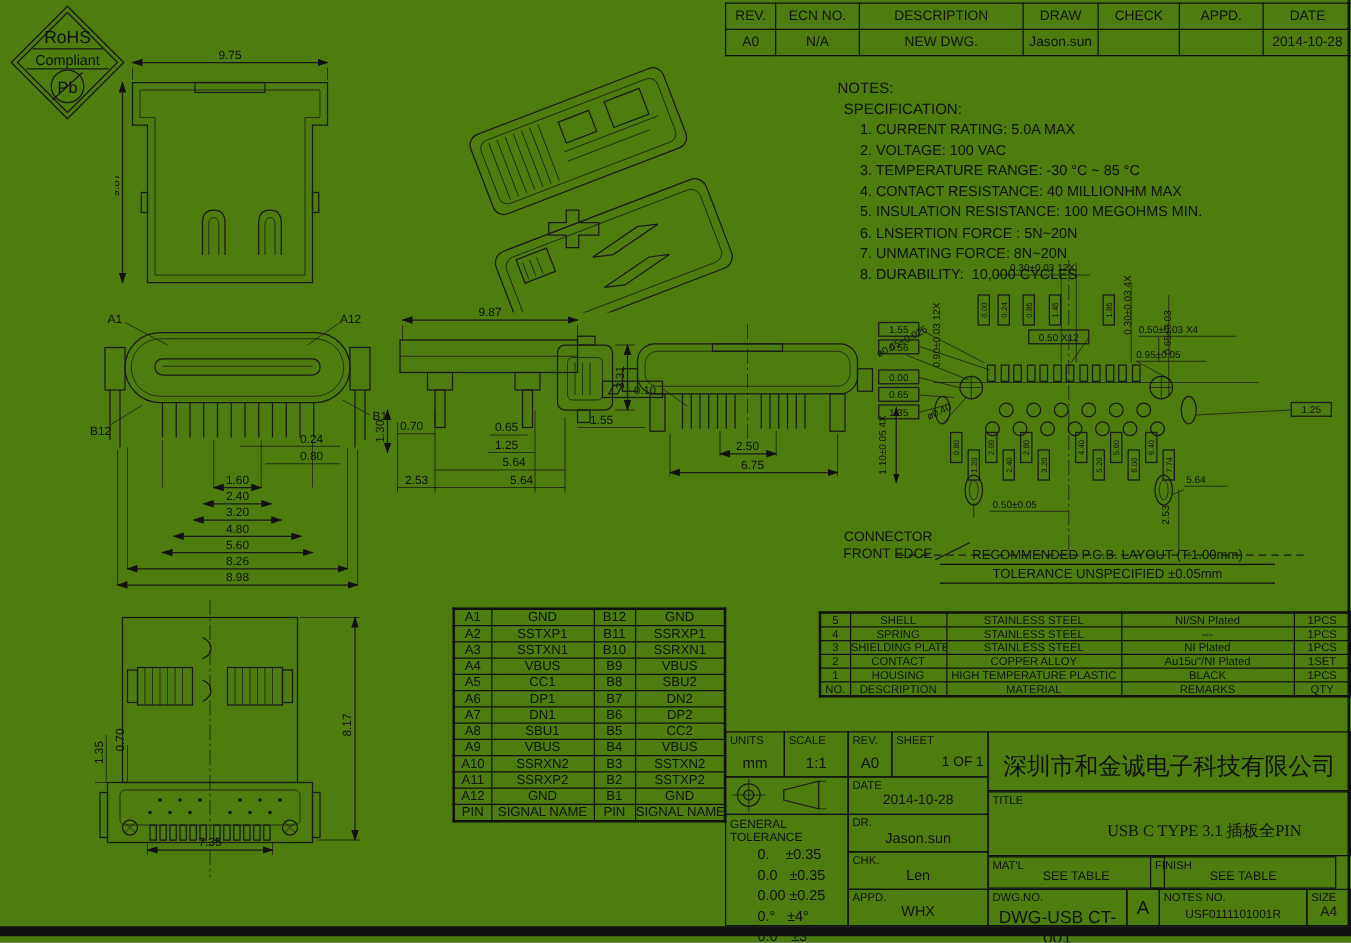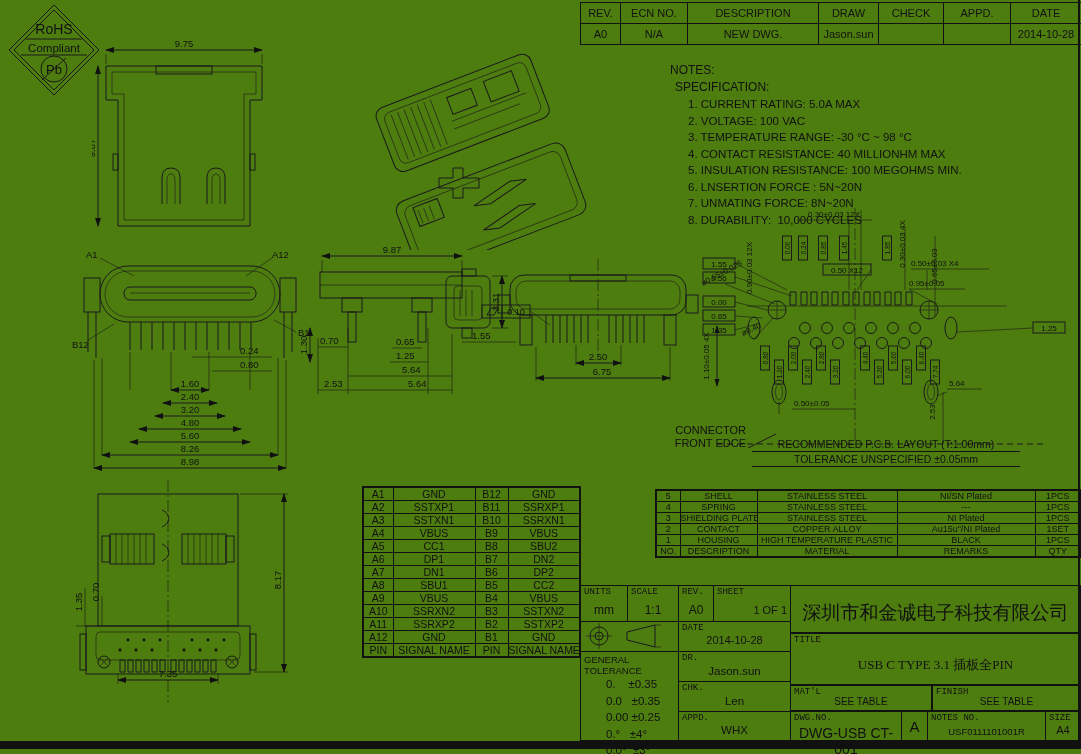--- a/index.html
+++ b/index.html
@@ -10,21 +10,21 @@
   td{border:1px solid #111;text-align:center;overflow:hidden;white-space:nowrap;padding:0;}
   svg text{fill:#111;font-family:"Liberation Sans",sans-serif;}
   .ln{stroke:#1a1a1a;fill:none;stroke-width:1;}
   .thin{stroke-width:.6;}
   .dash{stroke-dasharray:6 4;}
   .cl{stroke-dasharray:12 3 2 3;stroke-width:.6;}
   .dt{font-size:9.5px;}
   .pt{font-size:8px;}
   .pdim text{font-size:6.3px;text-anchor:middle;}
   .cell{position:absolute;border:1px solid #111;box-sizing:border-box;}
-  .lbl{position:absolute;top:1px;left:3px;font-size:9px;font-family:Liberation Mono, monospace;}
+  .lbl{position:absolute;top:1px;left:3px;font-size:9px;}
   .val{position:absolute;width:100%;text-align:center;}
   .note-line{padding-left:18px;line-height:16.5px;font-size:11.5px;white-space:pre;}
 </style>
 </head>
 <body>
 
 <div id="sheet">
 
   <div class="abs" style="left:0;top:741px;width:1081px;height:8px;background:#111;"></div>
   <div class="abs" style="left:1078px;top:0;width:2px;height:741px;background:#111;"></div>
@@ -74,21 +74,21 @@
     <text x="48" y="50" text-anchor="middle" font-size="11.5">Compliant</text>
     <text x="48" y="72" text-anchor="middle" font-size="13">Pb</text>
   </svg>
 
   <div class="abs" style="left:670px;top:62px;width:410px;">
     <div style="font-size:12px;line-height:17px;">NOTES:</div>
     <div style="font-size:12px;line-height:17px;padding-left:5px;">SPECIFICATION:</div>
     <div>
         <div class="note-line">1. CURRENT RATING: 5.0A MAX</div>
         <div class="note-line">2. VOLTAGE: 100 VAC</div>
-        <div class="note-line">3. TEMPERATURE RANGE: -30 °C ~ 98 °C</div>
+        <div class="note-line">3. TEMPERATURE RANGE: -30 °C ~ 85 °C</div>
         <div class="note-line">4. CONTACT RESISTANCE: 40 MILLIONHM MAX</div>
         <div class="note-line">5. INSULATION RESISTANCE: 100 MEGOHMS MIN.</div>
         <div class="note-line">6. LNSERTION FORCE : 5N~20N</div>
         <div class="note-line">7. UNMATING FORCE: 8N~20N</div>
         <div class="note-line">8. DURABILITY:  10,000 CYCLES</div>
       </div>
   </div>
 
   <svg class="abs" style="left:92px;top:36px;" width="185" height="200" viewBox="0 0 185 200">
     <defs>
@@ -644,29 +644,29 @@
       <span class="lbl">CHK.</span>
       <span class="val" style="top:13px;font-size:11.5px;">Len</span>
     </div>
     <div class="cell" style="left:98px;top:126px;width:113px;height:30px;">
       <span class="lbl">APPD.</span>
       <span class="val" style="top:12px;font-size:11.5px;">WHX</span>
     </div>
     <div class="cell" style="left:210px;top:0;width:291px;height:48px;">
       <span class="val" style="top:14px;font-size:19px;white-space:nowrap;font-family:'DejaVu Sans',sans-serif;">深圳市和金诚电子科技有限公司</span>
     </div>
-    <div class="cell" style="left:210px;top:48px;width:291px;height:52px;">
+    <div class="cell" style="left:210px;top:48px;width:291px;height:52px;padding-left:28px;">
       <span class="lbl">TITLE</span>
       <span class="val" style="top:22px;font-size:13px;font-family:Liberation Serif, serif;">USB C TYPE 3.1 插板全PIN</span>
     </div>
     <div class="cell" style="left:210px;top:100px;width:142px;height:26px;">
       <span class="lbl">MAT'L</span>
       <span class="val" style="top:10px;font-size:10px;">SEE TABLE</span>
     </div>
-    <div class="cell" style="left:352px;top:100px;width:149px;height:26px;">
+    <div class="cell" style="left:340px;top:100px;width:149px;height:26px;">
       <span class="lbl">FINISH</span>
       <span class="val" style="top:10px;font-size:10px;">SEE TABLE</span>
     </div>
     <div class="cell" style="left:210px;top:126px;width:112px;height:30px;">
       <span class="lbl">DWG.NO.</span>
       <span class="val" style="top:13px;font-size:14px;">DWG-USB CT-001</span>
     </div>
     <div class="cell" style="left:321px;top:126px;width:27px;height:30px;">
       <span class="val" style="top:6px;font-size:15px;">A</span>
     </div>

